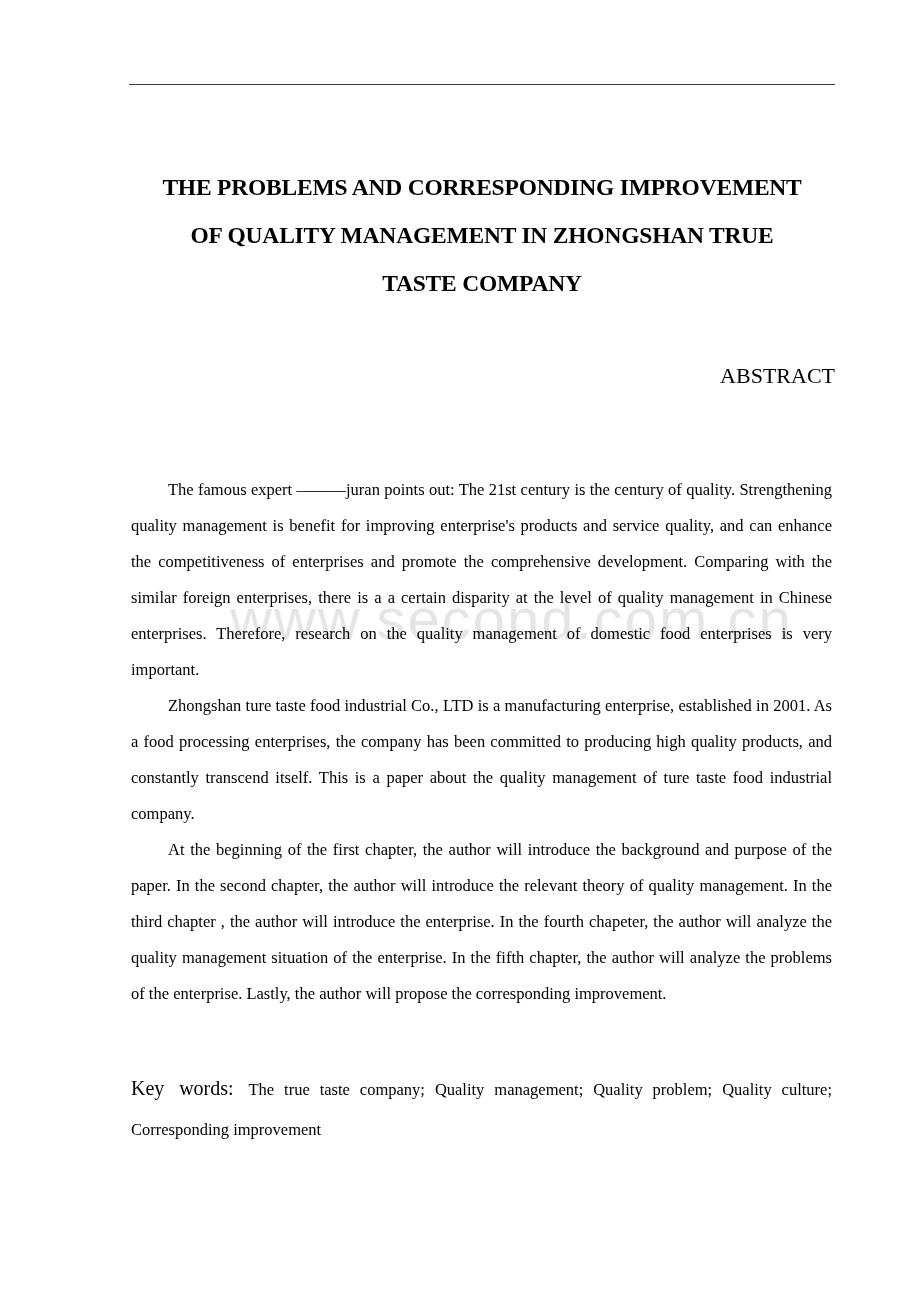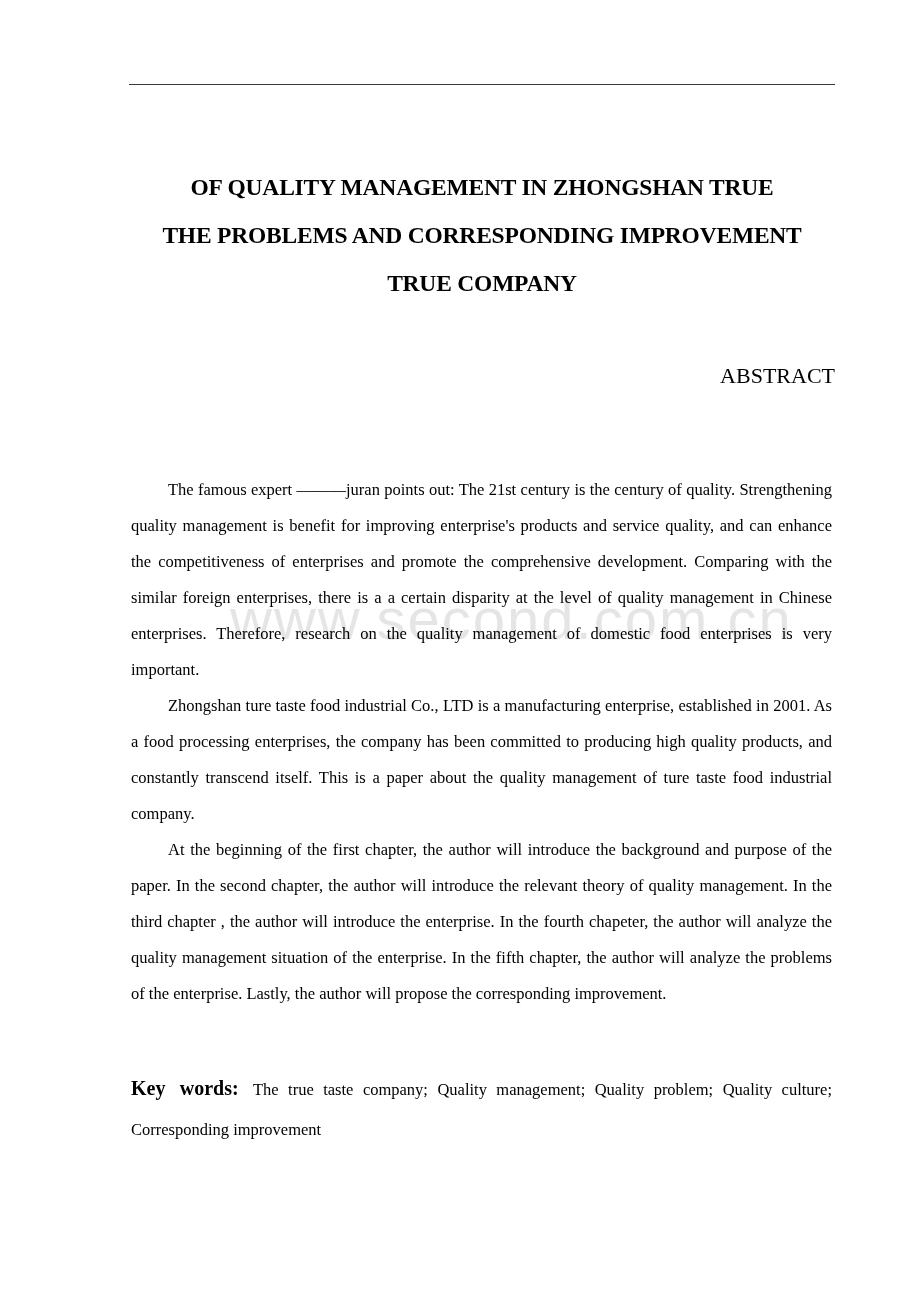--- a/index.html
+++ b/index.html
@@ -11,33 +11,33 @@
            text-align: center; font-weight: bold; font-size: 23.5px; line-height: 48px;
            letter-spacing: -0.2px; }
   .title div { white-space: nowrap; }
   .abstract-heading { position: absolute; left: 129px; width: 706px; top: 360px;
                       text-align: right; font-weight: normal; font-size: 22px; line-height: 32px; }
   .body-text { position: absolute; left: 131px; width: 701px; top: 448px;
                font-size: 16.5px; line-height: 36px; text-align: justify; margin-top: 24px; }
   .body-text p { margin: 0; text-indent: 37px; }
   .keywords { position: absolute; left: 131px; width: 701px; top: 1068px;
               font-size: 16.5px; line-height: 40px; text-align: justify; }
-  .kw-label { font-weight: bold; font-size: 20px; word-spacing: 4px; }
+  .kw-label { font-weight: normal; font-size: 20px; word-spacing: 4px; }
   .watermark { position: absolute; left: 230px; top: 585px; font-family: "Liberation Sans", "DejaVu Sans", sans-serif;
                font-size: 58px; color: rgba(180,180,180,0.35); letter-spacing: 2px; pointer-events: none; }
 </style>
 </head>
 <body>
 
 <div class="header-rule"></div>
 
 <div class="title">
+  <div>THE PROBLEMS AND CORRESPONDING IMPROVEMENT</div>
   <div>OF QUALITY MANAGEMENT IN ZHONGSHAN TRUE</div>
-  <div>THE PROBLEMS AND CORRESPONDING IMPROVEMENT</div>
-  <div>TRUE COMPANY</div>
+  <div>TASTE COMPANY</div>
 </div>
 
 <div class="abstract-heading">ABSTRACT</div>
 
 <div class="watermark">www.second.com.cn</div>
 
 <div class="body-text">
   <p>The famous expert ———juran points out: The 21st century is the century of quality. Strengthening quality management is benefit for improving enterprise's products and service quality, and can enhance the competitiveness of enterprises and promote the comprehensive development. Comparing with the similar foreign enterprises, there is a a certain disparity at the level of quality management in Chinese enterprises. Therefore, research on the quality management of domestic food enterprises is very important.</p>
   <p>Zhongshan ture taste food industrial Co., LTD is a manufacturing enterprise, established in 2001. As a food processing enterprises, the company has been committed to producing high quality products, and constantly transcend itself. This is a paper about the quality management of ture taste food industrial company.</p>
   <p>At the beginning of the first chapter, the author will introduce the background and purpose of the paper. In the second chapter, the author will introduce the relevant theory of quality management. In the third chapter , the author will introduce the enterprise. In the fourth chapeter, the author will analyze the quality management situation of the enterprise. In the fifth chapter, the author will analyze the problems of the enterprise. Lastly, the author will propose the corresponding improvement.</p>

